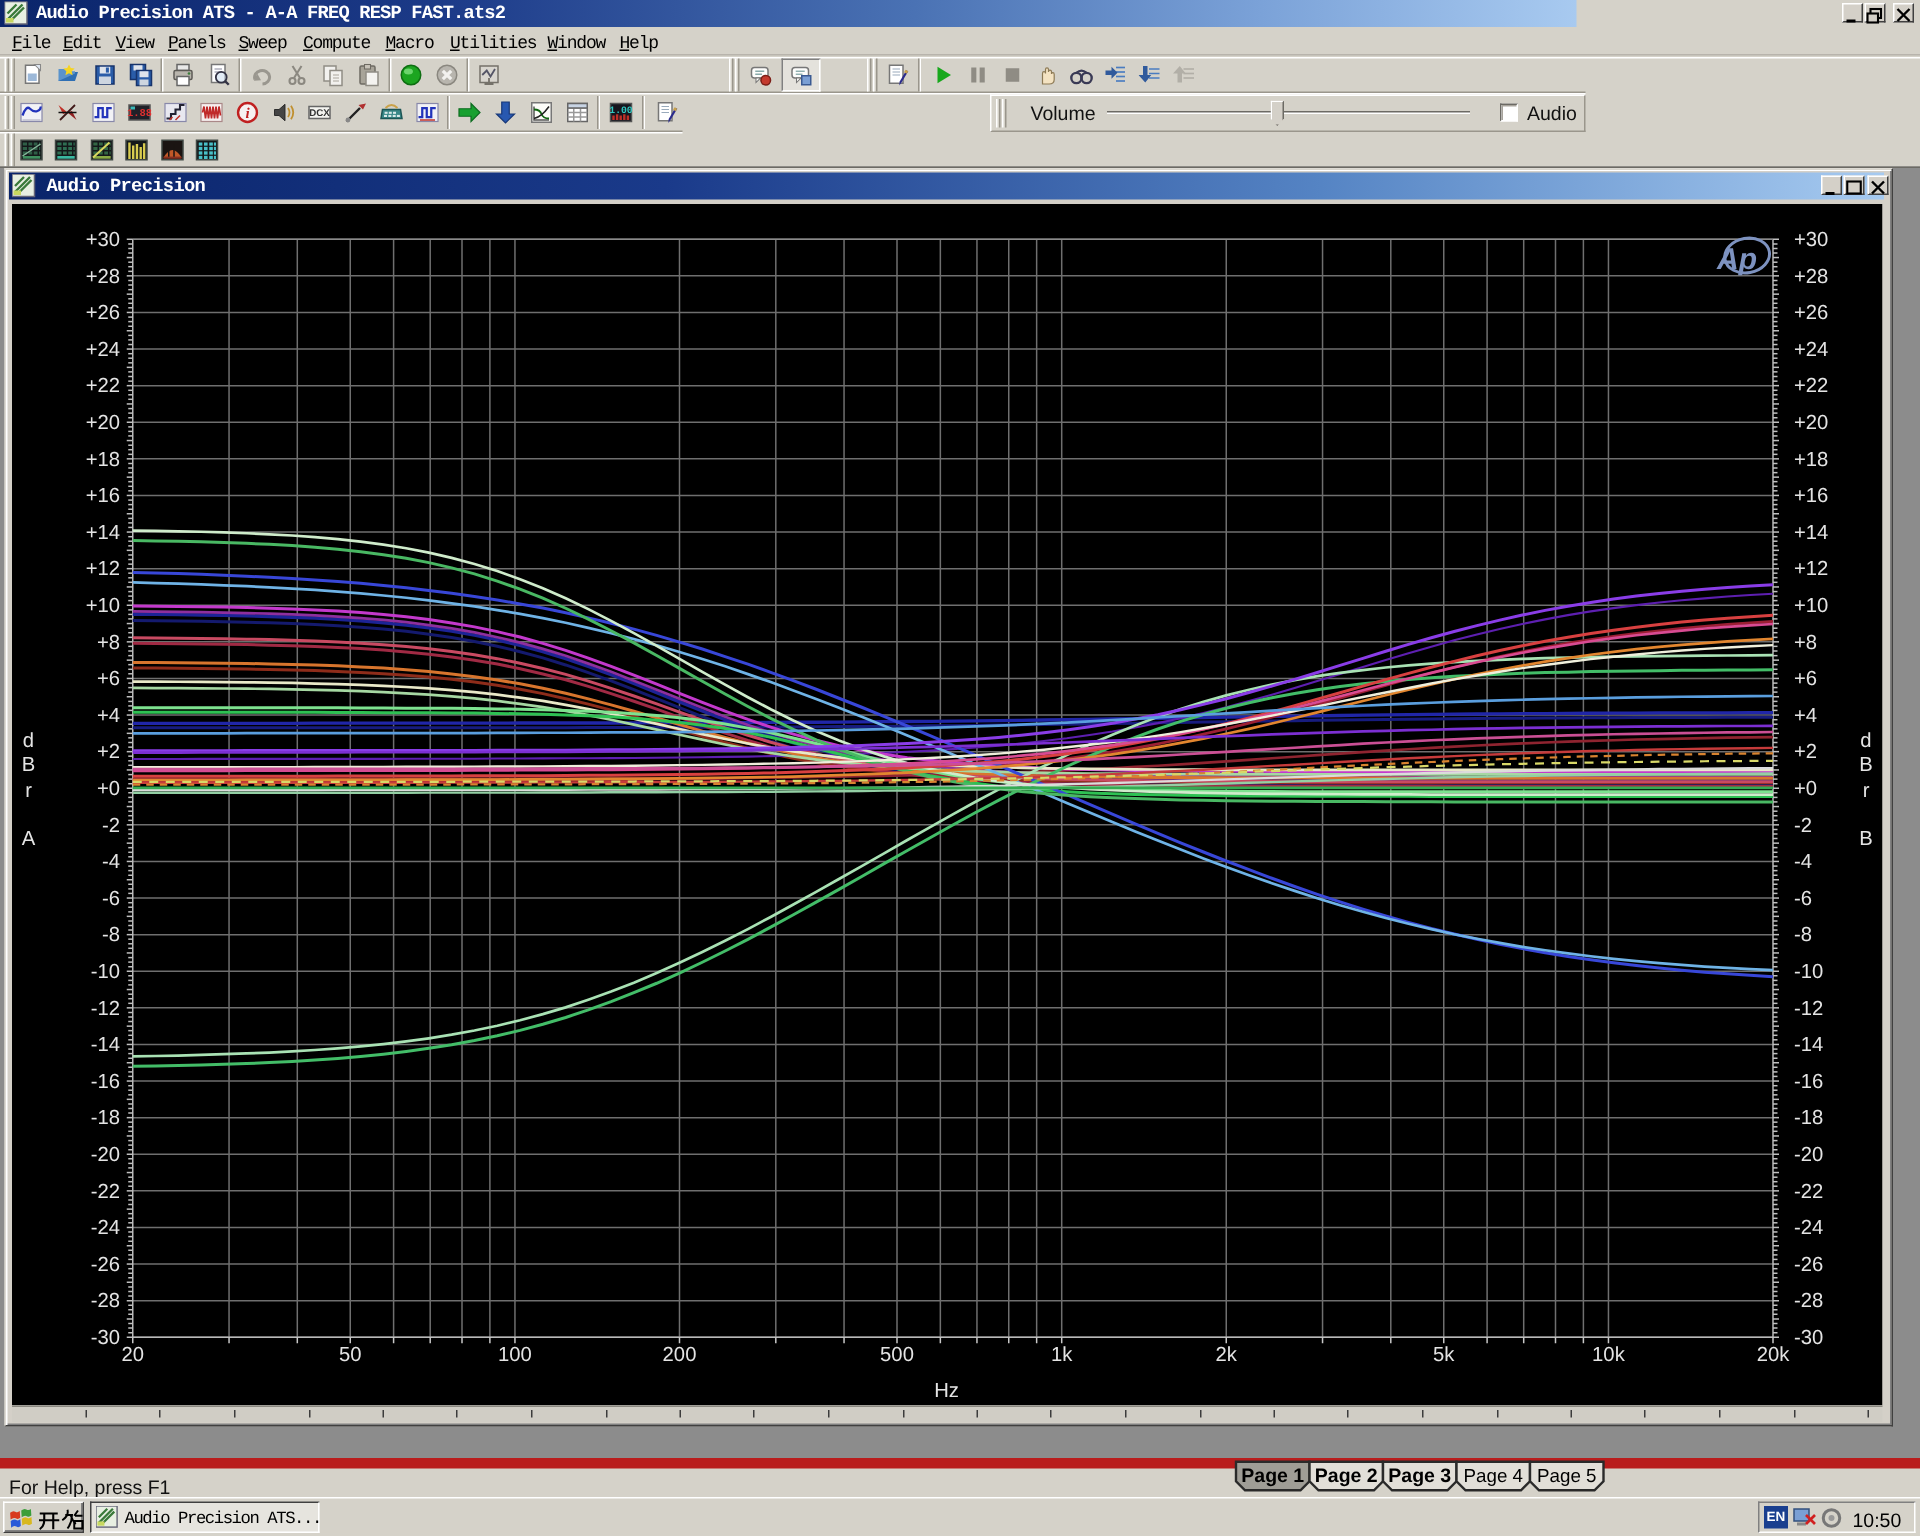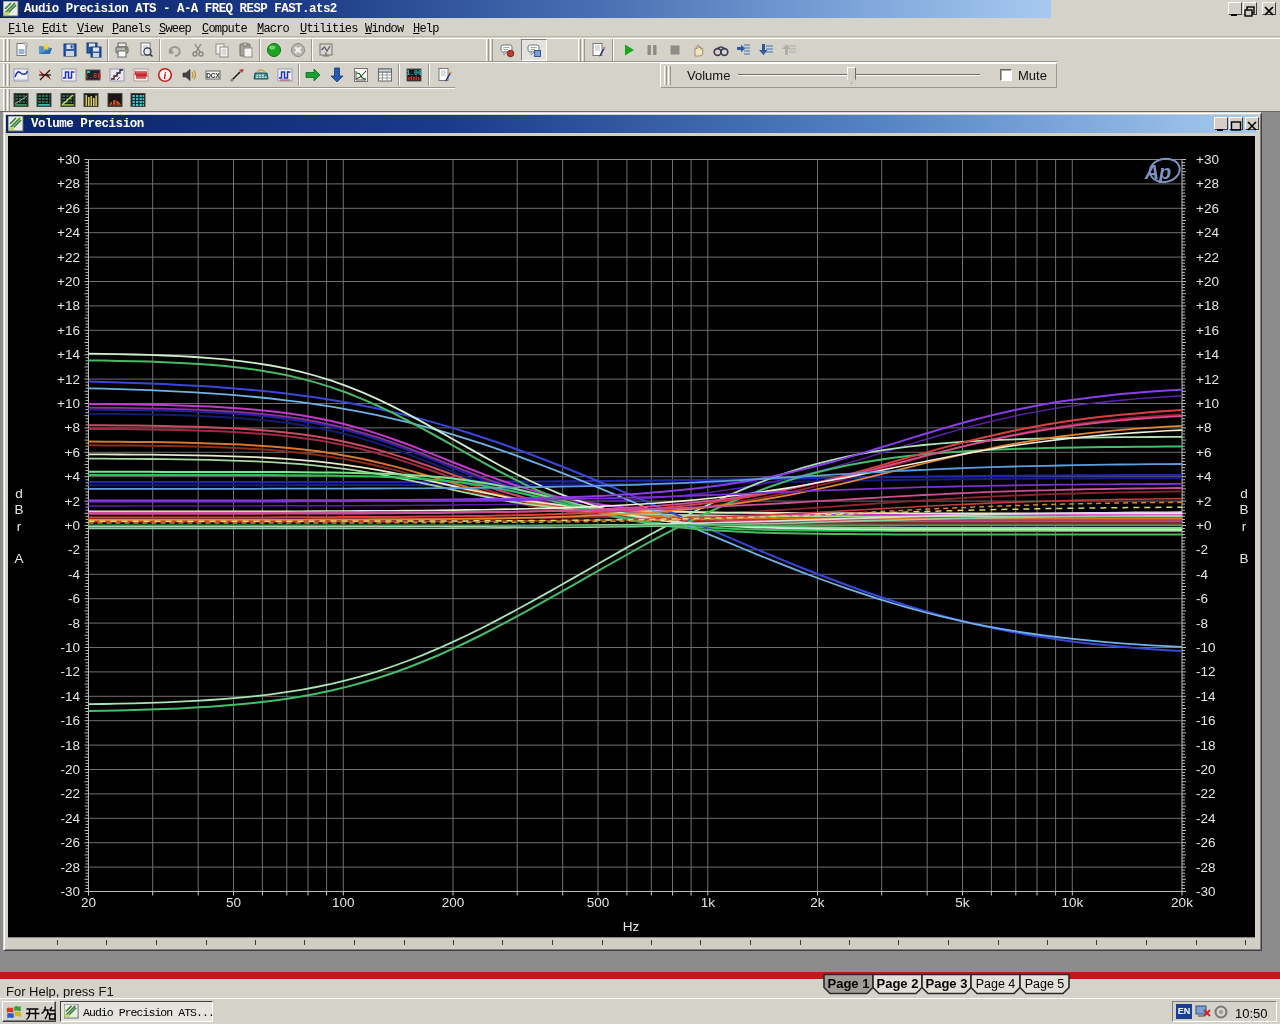--- a/index.html
+++ b/index.html
@@ -396,21 +396,21 @@
       <path d="M14.5 5.5 l-1.8-1 -1 1.7 1.8 1z" fill="#caa24a"></path>
     </svg>
   </div>
 <div style="position:absolute;left:660px;top:63px;width:397px;height:25px;border-left:1px solid #fff;border-top:1px solid #fff;border-right:1px solid #9a968c;border-bottom:1px solid #9a968c;padding-left:16px;">
   <div style="position:absolute;left:3px;top:2px;width:3px;height:19px;border-left:1px solid #fff;border-right:1px solid #9a968c;"></div>
   <div style="position:absolute;left:7px;top:2px;width:3px;height:19px;border-left:1px solid #fff;border-right:1px solid #9a968c;"></div>
   <div style="position:absolute;left:26px;top:4px;font:13px 'Liberation Sans',sans-serif;color:#111;">Volume</div>
   <div style="position:absolute;left:77px;top:10px;width:242px;height:2px;background:#6c6a64;border-bottom:1px solid #fff;"></div>
   <div style="position:absolute;left:186px;top:3px;width:9px;height:17px;background:#d4d0c8;border:1px solid;border-color:#fff #6c6a64 #6c6a64 #fff;clip-path:polygon(0 0,100% 0,100% 70%,50% 100%,0 70%);"></div>
   <div style="position:absolute;left:339px;top:5px;width:12px;height:12px;background:#fff;border:1px solid;border-color:#6c6a64 #fff #fff #6c6a64;box-shadow:inset 1px 1px 0 #a8a49c;"></div>
-  <div style="position:absolute;left:357px;top:4px;font:13px 'Liberation Sans',sans-serif;color:#111;">Mute</div>
+  <div style="position:absolute;left:357px;top:4px;font:13px 'Liberation Sans',sans-serif;color:#111;">Audio</div>
 </div>
 <div style="position:absolute;left:3px;top:89px;width:3px;height:22px;border-left:1px solid #fff;border-right:1px solid #9a968c;"></div>
 <div style="position:absolute;left:7px;top:89px;width:3px;height:22px;border-left:1px solid #fff;border-right:1px solid #9a968c;"></div>
 <div style="position:absolute;left:9px;top:89px;width:23px;height:22px;display:flex;align-items:center;justify-content:center;">
     <svg width="16" height="16" viewBox="0 0 16 16">
       <rect x="1" y="1.5" width="14" height="13" fill="#14181a" stroke="#404844"></rect>
       <g fill="#2e5e46">
         <rect x="2.2" y="3" width="11.6" height="2"></rect>
         <rect x="2.2" y="6" width="11.6" height="2"></rect>
         <rect x="2.2" y="9" width="11.6" height="2"></rect>
@@ -501,21 +501,21 @@
 </div>
 
 <div class="abs" style="left:3px;top:112px;width:1259px;height:839px;background:#d4d0c8;border:1px solid;border-color:#dedbd4 #404040 #404040 #dedbd4;box-shadow:inset 1px 1px 0 #fff, inset -1px -1px 0 #808080;">
 </div>
 <div class="abs" style="left:6px;top:115px;width:1250px;height:18px;background:linear-gradient(90deg,#0a246a 0%,#1a3a8a 35%,#5584c4 70%,#a6caf0 100%);">
   <svg class="abs" style="left:2px;top:1px" width="16" height="16" viewBox="0 0 16 16">
       <rect x="0" y="0" width="15" height="15" fill="#e8efe2" stroke="#667"></rect>
       <path d="M2 12 L12 2 M4 13 L13 4 M2 8 L8 2" stroke="#3a7a3a" stroke-width="1.6"></path>
       <rect x="1" y="11" width="5" height="3" fill="#c8d860"></rect>
     </svg>
-  <div class="abs" style="left:25px;top:2px;font:bold 12.5px 'Liberation Mono',monospace;color:#fff;letter-spacing:-0.45px;white-space:nowrap;">Volume Precision</div>
+  <div class="abs" style="left:25px;top:2px;font:bold 12.5px 'Liberation Mono',monospace;color:#fff;letter-spacing:-0.45px;white-space:nowrap;">Audio Precision</div>
   <div class="abs" style="left:1208px;top:2px;width:14px;height:13px;background:#d4d0c8;border:1px solid;border-color:#fff #404040 #404040 #fff;"><svg width="12" height="11" viewBox="0 0 12 11">
         <rect x="2" y="8" width="6" height="2" fill="#000"></rect>
       </svg></div>
   <div class="abs" style="left:1223px;top:2px;width:14px;height:13px;background:#d4d0c8;border:1px solid;border-color:#fff #404040 #404040 #fff;"><svg width="12" height="11" viewBox="0 0 12 11">
         <rect x="1.5" y="1" width="9" height="8" fill="none" stroke="#000" stroke-width="1.4"></rect>
       </svg></div>
   <div class="abs" style="left:1239px;top:2px;width:14px;height:13px;background:#d4d0c8;border:1px solid;border-color:#fff #404040 #404040 #fff;"><svg width="12" height="11" viewBox="0 0 12 11">
         <path d="M2 1 L10 9 M10 1 L2 9" stroke="#000" stroke-width="1.6"></path>
       </svg></div>
 </div>

